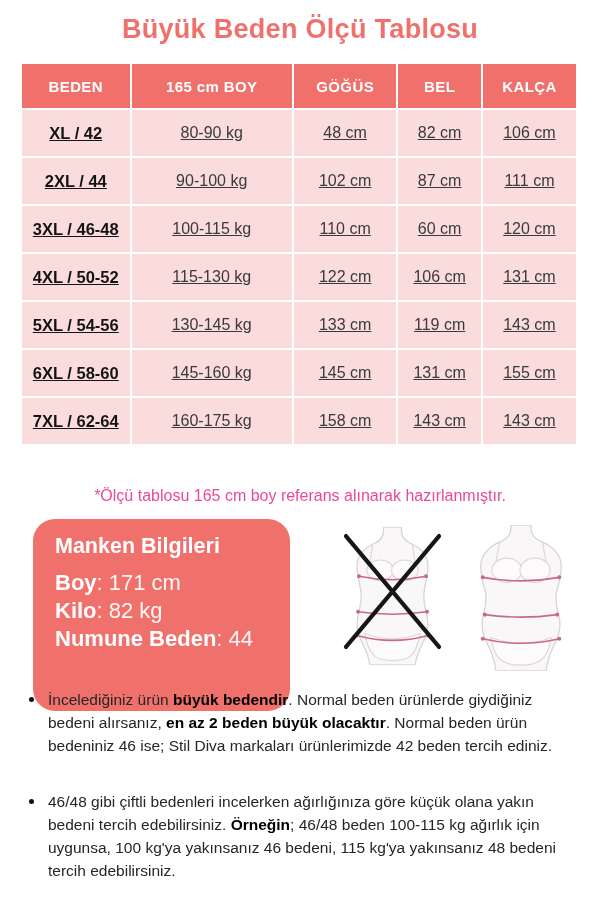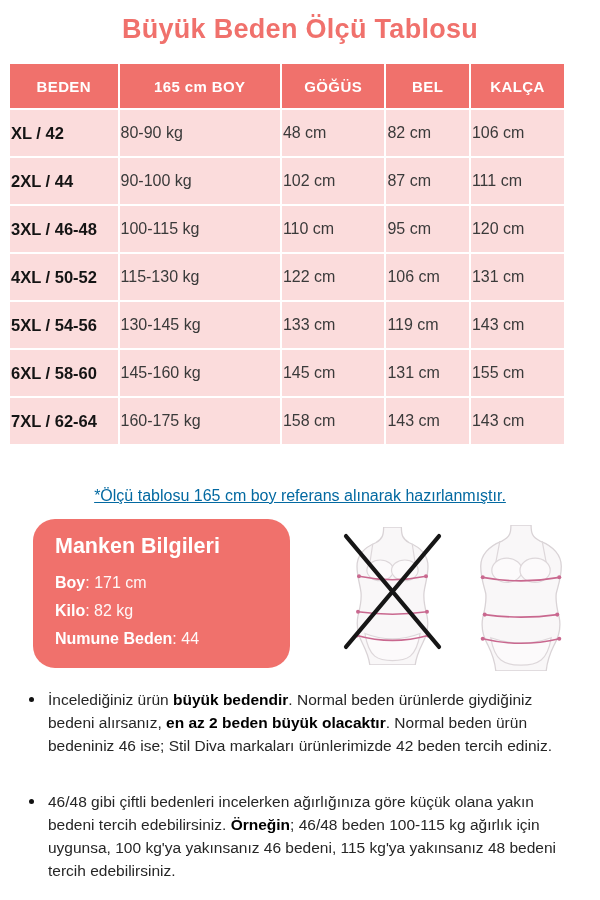--- a/index.html
+++ b/index.html
@@ -17,46 +17,46 @@
 
   
   .title{
     position:absolute;top:14px;left:0;width:100%;margin:0;
     text-align:center;font-size:27px;font-weight:bold;
     color:var(--accent);letter-spacing:.3px;
   }
 
   
   table.size-table{
-    position:absolute;left:8px;top:62px;width:558px;
+    position:absolute;left:20px;top:62px;width:558px;
     border-collapse:collapse;table-layout:fixed;
   }
   table.size-table th{
     background:var(--accent);color:#fff;font-size:15px;font-weight:bold;
     height:42px;letter-spacing:.4px;border:2.5px solid #fff;text-align:center;
   }
   table.size-table td{
-    background:var(--row-pink);font-size:16px;height:44px;
-    color:#3A3A3A;border:2.5px solid #fff;
+    background:var(--row-pink);font-size:16px;height:44px;text-align:center;
+    color:#3A3A3A;border:2.5px solid #fff;text-decoration:underline;
   }
   table.size-table td.c0{font-weight:bold;color:#141414;font-size:16.5px;}
 
   .footnote{
     position:absolute;top:487px;left:0;width:100%;text-align:center;
-    font-size:16px;color:#0369a1;text-decoration:underline;
+    font-size:16px;color:#ec4899;
   }
 
   
   .model-box{
-    position:absolute;left:33px;top:519px;width:257px;height:149px;
+    position:absolute;left:33px;top:519px;width:257px;height:192px;
     background:var(--accent);border-radius:22px;box-sizing:border-box;
     padding:15px 16px 0 22px;color:#fff;
   }
   .model-title{font-size:21.5px;font-weight:bold;margin:0 0 10px 0;}
-  .model-row{font-size:16px;line-height:28px;}
+  .model-row{font-size:22px;line-height:28px;}
   .model-row b{font-weight:bold;}
   .model-row .val{color:rgba(255,255,255,.95);}
 
   
   .figure{position:absolute;}
   .figure-left{left:343px;top:527px;width:99px;height:138px;}
   .figure-right{left:468px;top:525px;width:106px;height:146px;}
   .figure svg.bodysvg{width:100%;height:100%;display:block;}
   .bodyfill{fill:#F9F7F8;stroke:#D9D3D6;stroke-width:1.3;}
   .garment{fill:#FCFAFB;stroke:#DDD7DA;stroke-width:1.2;}
@@ -117,21 +117,21 @@
           <td class="c0">2XL / 44</td>
           <td class="c1">90-100 kg</td>
           <td class="c2">102 cm</td>
           <td class="c3">87 cm</td>
           <td class="c4">111 cm</td>
         </tr>
         <tr>
           <td class="c0">3XL / 46-48</td>
           <td class="c1">100-115 kg</td>
           <td class="c2">110 cm</td>
-          <td class="c3">95 cm</td>
+          <td class="c3">60 cm</td>
           <td class="c4">120 cm</td>
         </tr>
         <tr>
           <td class="c0">4XL / 50-52</td>
           <td class="c1">115-130 kg</td>
           <td class="c2">122 cm</td>
           <td class="c3">106 cm</td>
           <td class="c4">131 cm</td>
         </tr>
         <tr>

